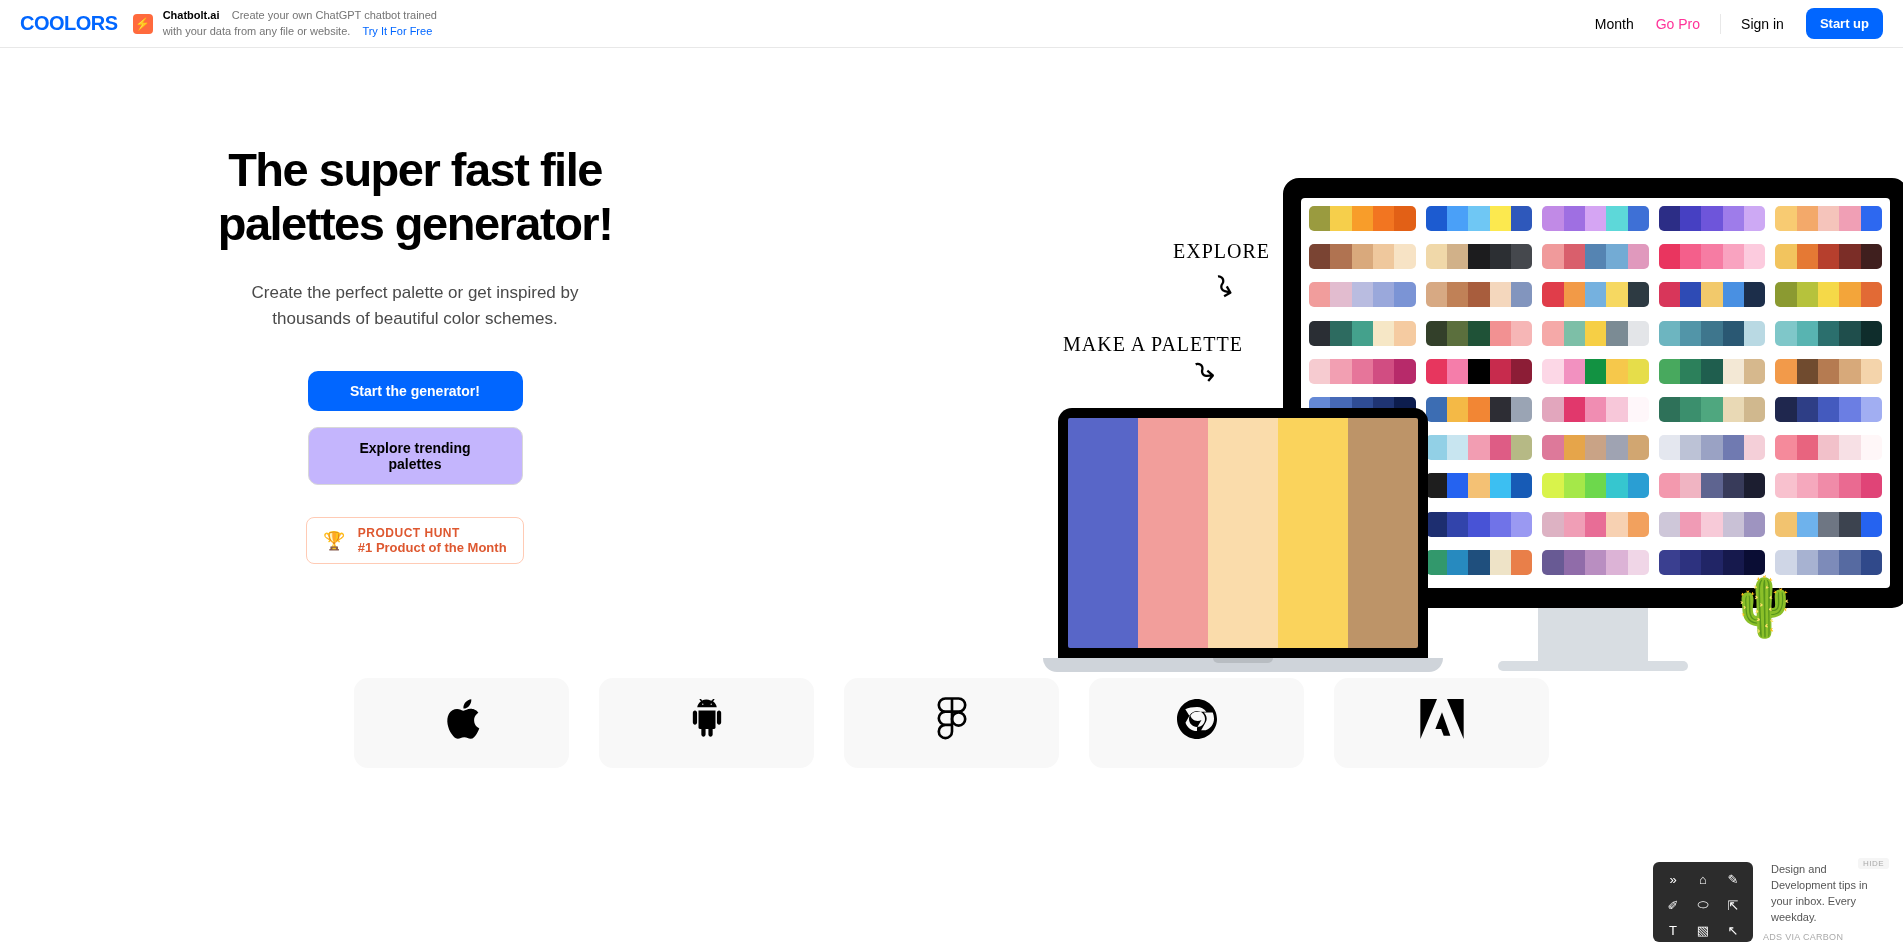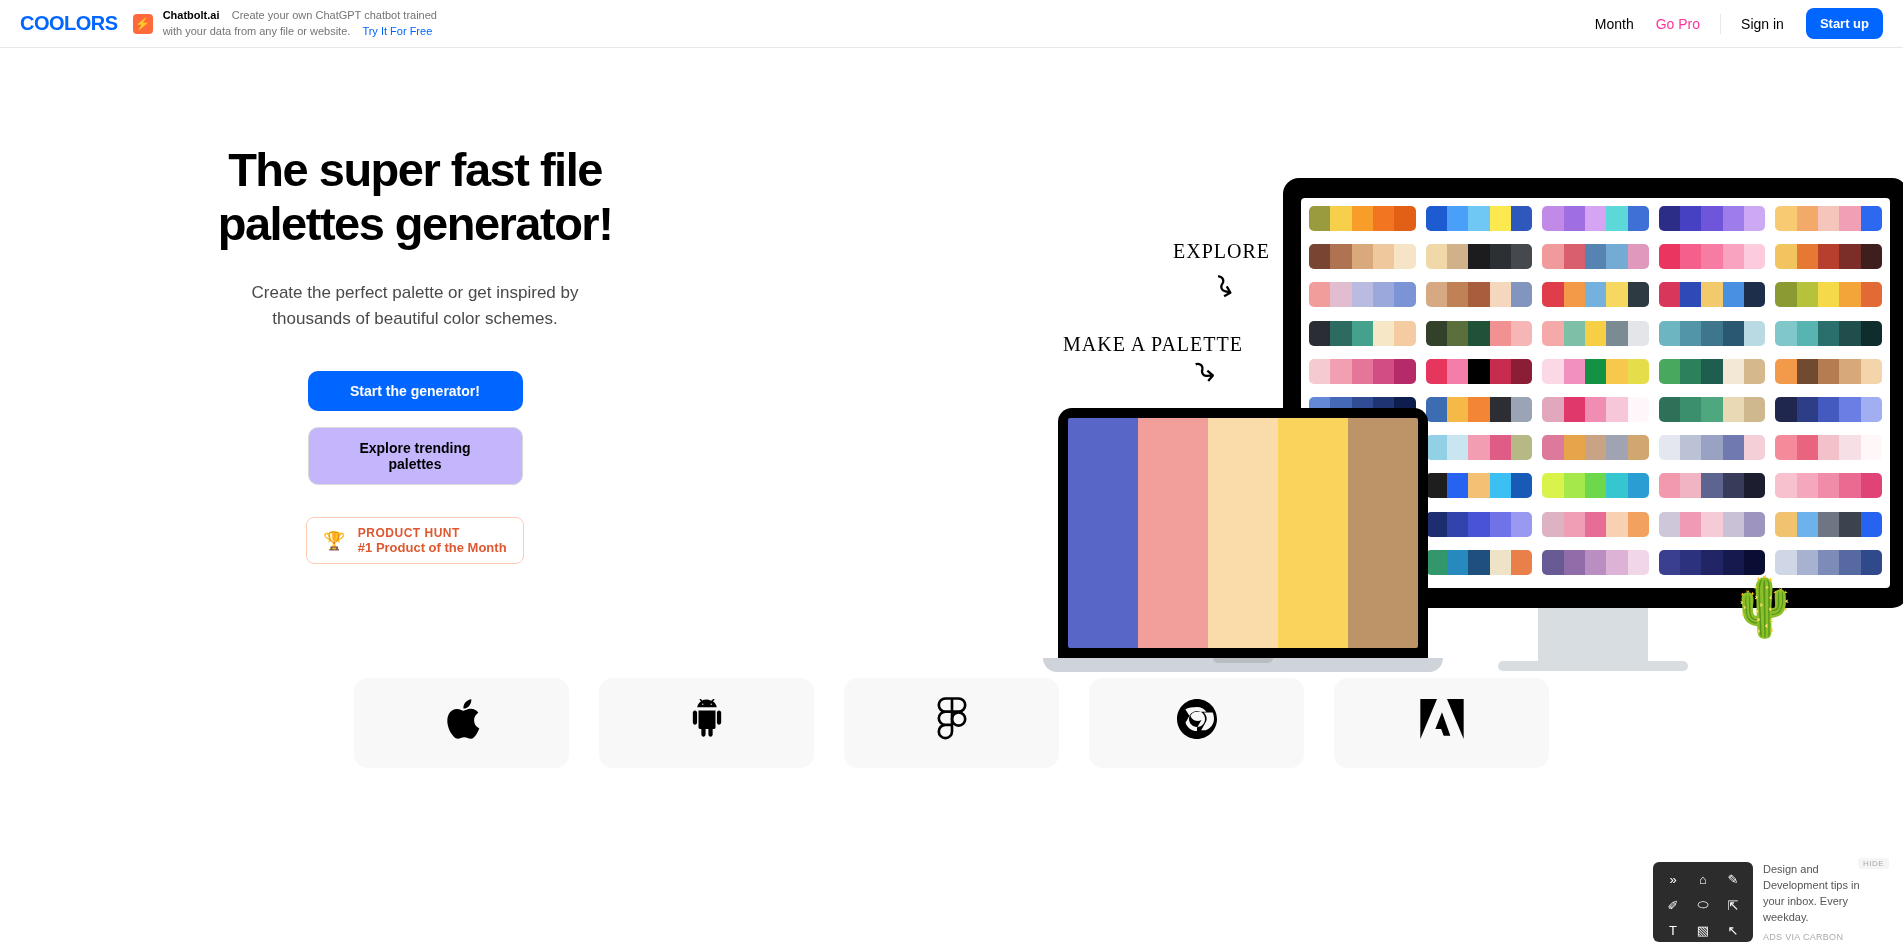--- a/index.html
+++ b/index.html
@@ -372,20 +372,21 @@
       color: #fff;
       font-size: 13px;
       display: flex;
       align-items: center;
       justify-content: center;
     }
     
     .carbon-text {
       color: #555;
       line-height: 1.45;
+      margin-left: 8px;
     }
     
     .carbon-via {
       color: #aaa;
       font-size: 9px;
       margin-top: 6px;
       letter-spacing: 0.3px;
     }
     
     .carbon-hide {

